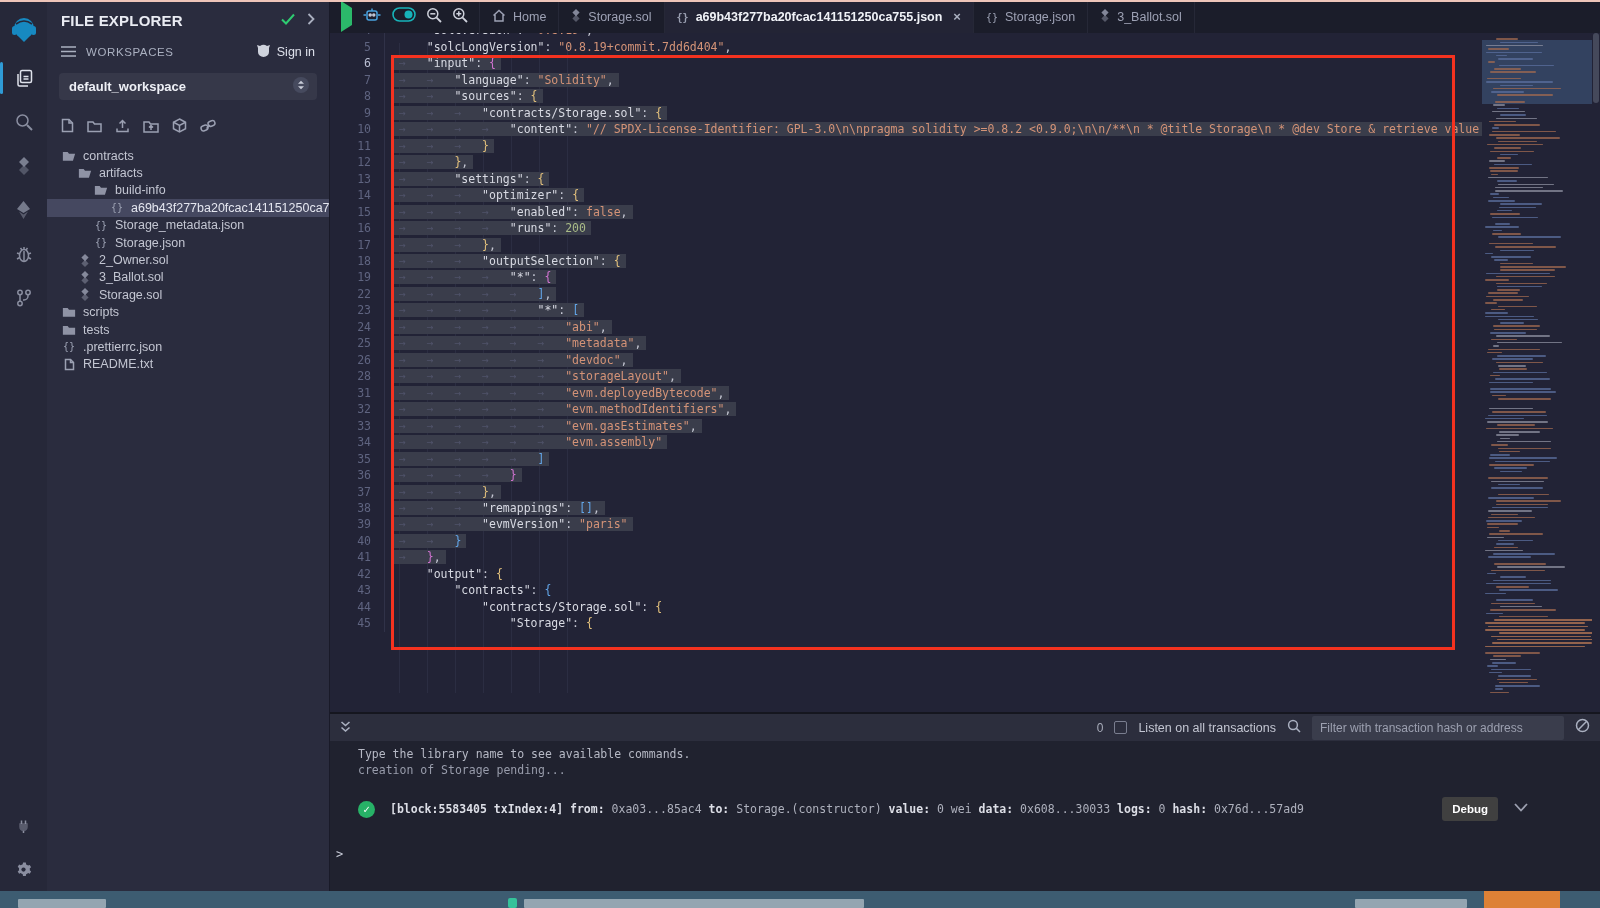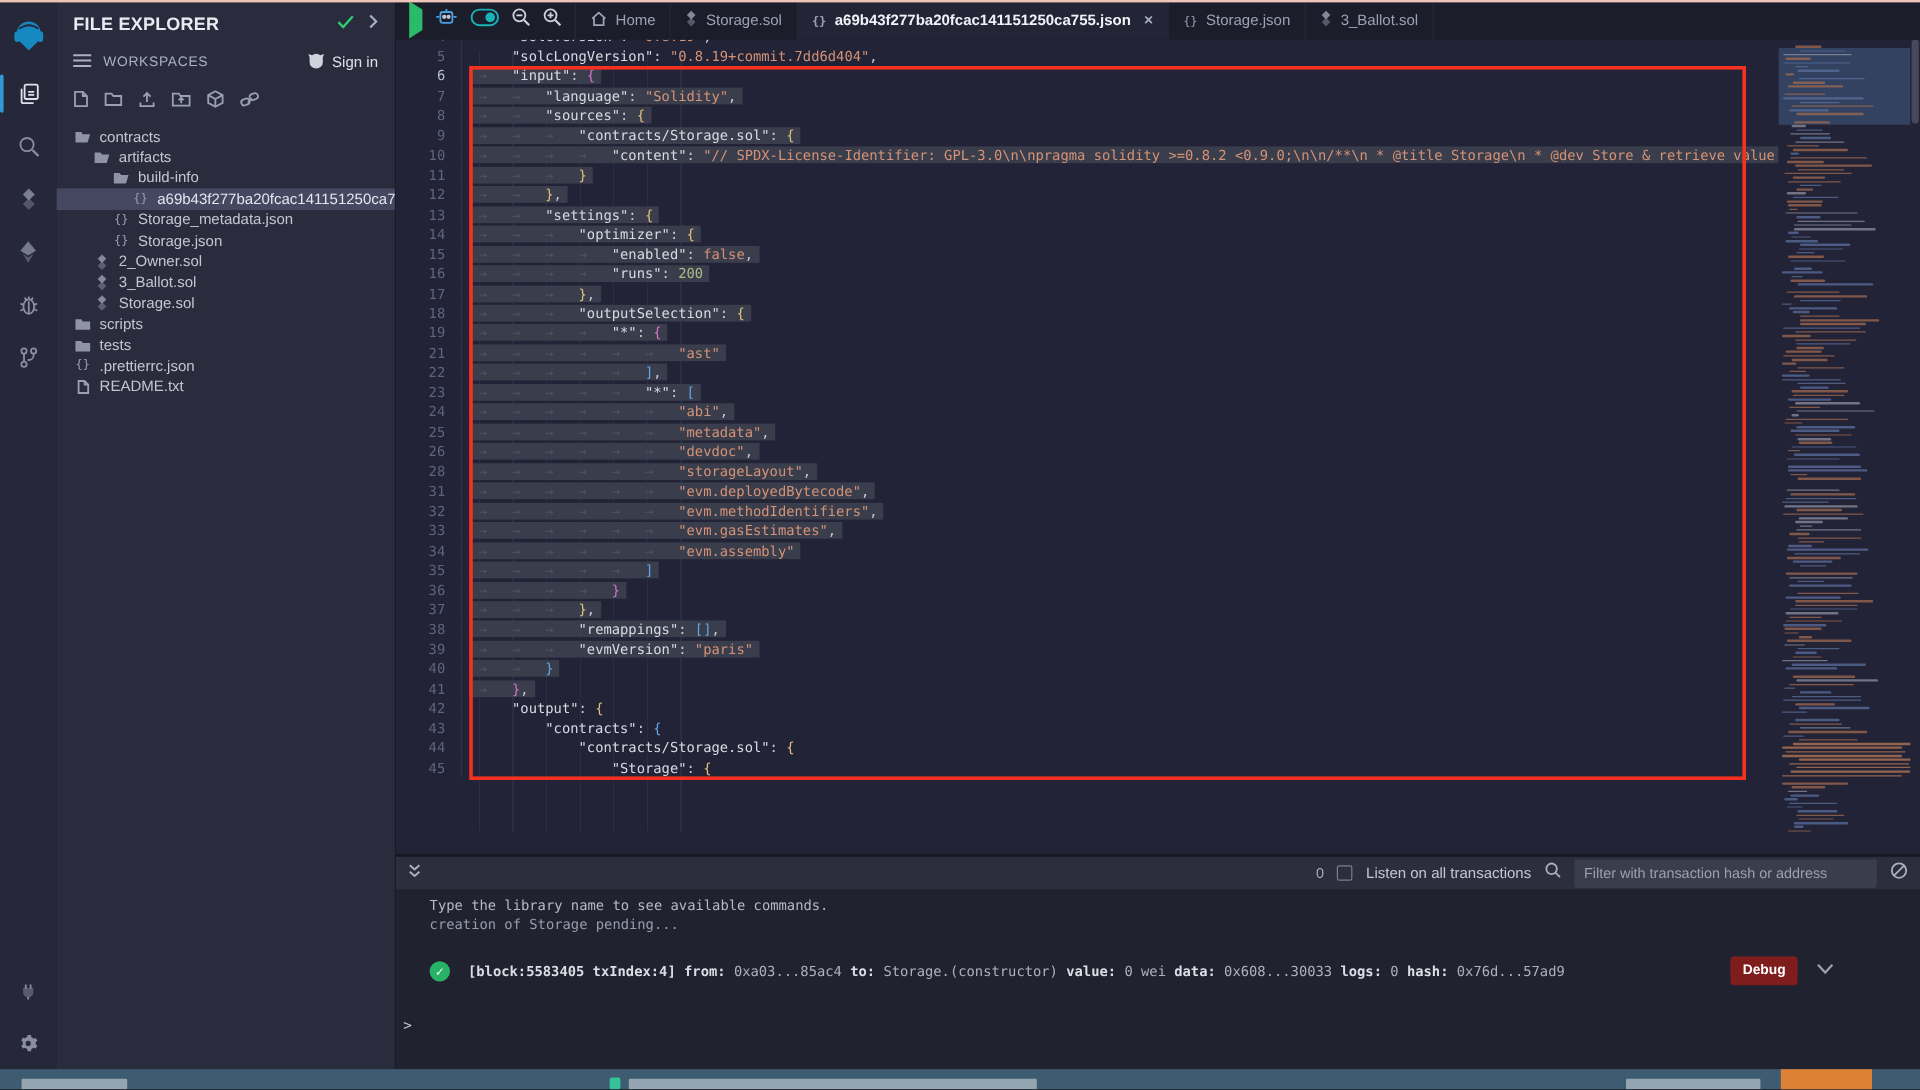--- a/index.html
+++ b/index.html
@@ -74,21 +74,21 @@
   .tb-input{width:252px;height:21px;background:#3a3d4c;border:none;border-radius:2px;color:#d5d8e2;font-size:12px;padding:12px 8px;font-family:"Liberation Sans",sans-serif}
   .tb-input::placeholder{color:#9ca0b0}
   .termbody{position:relative;height:150px;font-family:"DejaVu Sans Mono",monospace;font-size:11.5px;color:#b6b9c5}
   .tline1{position:absolute;left:28px;top:6px}
   .tline2{position:absolute;left:28px;top:22px;color:#989cab}
   .txrow{position:absolute;left:28px;right:0;top:52px;height:32px;display:flex;align-items:center}
   .txcheck{width:17px;height:17px;border-radius:50%;background:#27b267;color:#fff;font-size:11px;display:flex;align-items:center;justify-content:center;flex:none}
   .txsegs{margin-left:15px;white-space:nowrap;overflow:hidden;padding-right:170px}
   .txb{color:#dcdee6;font-weight:bold}
   .txv{color:#aeb1bd}
-  .debugbtn{position:absolute;right:102px;top:4px;height:24px;padding:0 10px;background:#7f1d1d;color:#fff;font-weight:bold;font-size:11.5px;border:none;border-radius:3px;font-family:"Liberation Sans",sans-serif}
+  .debugbtn{position:absolute;right:102px;top:4px;height:24px;padding:0 10px;background:#404040;color:#fff;font-weight:bold;font-size:11.5px;border:none;border-radius:3px;font-family:"Liberation Sans",sans-serif}
   .txchev{position:absolute;right:72px;top:8px;color:#9ca0b0}
   .prompt{position:absolute;left:6px;top:106px;font-size:12px;color:#c8ccd8}
 
   
   .statusbar{position:absolute;left:0;top:891px;width:1600px;height:28px;background:#3d5c71;z-index:10;display:block}
   .sb-frag{position:absolute;top:8px;height:9px;background:rgba(255,255,255,.45);border-radius:1px}
   .sb-dot{position:absolute;left:508px;top:7px;width:9px;height:10px;background:#35c29a;border-radius:2px}
   .sb-badge{position:absolute;left:1484px;top:0;width:76px;height:28px;background:#dd8136}
   svg{overflow:visible}
 </style>
@@ -178,20 +178,27 @@
       <span><svg width="15" height="11" viewBox="0 0 15 11">
             <path d="M0 1 H15 M0 5.5 H15 M0 10 H15" stroke="#aab0c0" stroke-width="1.7"></path>
           </svg></span>
       <span class="ws-label">WORKSPACES</span>
       <span class="signin">
         <span><svg width="15" height="13" viewBox="0 0 15 13">
               <path d="M2 4 L1 1 L4 2 A5.5 5 0 0 1 11 2 L14 1 L13 4 A5.5 5 0 0 1 2 4 Z M2 4 A5.5 5 0 0 0 13 4 L13 8 A5.5 5 0 0 1 2 8 Z" fill="#cfd3dd"></path>
             </svg></span>
         <span>Sign in</span>
       </span>
+    </div>
+    <div class="ws-select">
+      <span class="wsname">default_workspace</span>
+      <span><svg width="16" height="16" viewBox="0 0 16 16">
+            <circle cx="8" cy="8" r="8" fill="#464a5e"></circle>
+            <path d="M5 6.7 L8 3.7 L11 6.7 Z M5 9.3 L8 12.3 L11 9.3 Z" fill="#c9cdd9"></path>
+          </svg></span>
     </div>
     <div class="sp-tools" id="sp-tools">
         <span><svg width="13" height="15" viewBox="0 0 13 15" fill="none" stroke="currentColor" stroke-width="1.5">
             <path d="M1.5 1.5 h6.5 l3.5 3.5 v8.5 h-10 Z"></path>
             <path d="M8 1.5 V5 h3.5"></path>
           </svg></span>
         <span><svg width="15" height="13" viewBox="0 0 15 13" fill="none" stroke="currentColor" stroke-width="1.5">
             <path d="M1 2 h5 l1.5 2 H14 v7.5 H1 Z"></path>
           </svg></span>
         <span><svg width="15" height="14" viewBox="0 0 15 14" fill="none" stroke="currentColor" stroke-width="1.5">
@@ -386,21 +393,20 @@
           <div class="crow"><span class="gut">10</span><span class="ccontent"><span class="sel"><span class="ws">→&nbsp;&nbsp;&nbsp;→&nbsp;&nbsp;&nbsp;→&nbsp;&nbsp;&nbsp;→&nbsp;&nbsp;&nbsp;</span><span class="tk-k">"content"</span><span class="tk-p">: </span><span class="tk-s">"// SPDX-License-Identifier: GPL-3.0\n\npragma solidity &gt;=0.8.2 &lt;0.9.0;\n\n/**\n * @title Storage\n * @dev Store &amp; retrieve value in a</span></span></span></div>
           <div class="crow"><span class="gut">11</span><span class="ccontent"><span class="sel"><span class="ws">→&nbsp;&nbsp;&nbsp;→&nbsp;&nbsp;&nbsp;→&nbsp;&nbsp;&nbsp;</span><span class="tk-bG">}</span></span></span></div>
           <div class="crow"><span class="gut">12</span><span class="ccontent"><span class="sel"><span class="ws">→&nbsp;&nbsp;&nbsp;→&nbsp;&nbsp;&nbsp;</span><span class="tk-bG">}</span><span class="tk-p">,</span></span></span></div>
           <div class="crow"><span class="gut">13</span><span class="ccontent"><span class="sel"><span class="ws">→&nbsp;&nbsp;&nbsp;→&nbsp;&nbsp;&nbsp;</span><span class="tk-k">"settings"</span><span class="tk-p">: </span><span class="tk-bG">{</span></span></span></div>
           <div class="crow"><span class="gut">14</span><span class="ccontent"><span class="sel"><span class="ws">→&nbsp;&nbsp;&nbsp;→&nbsp;&nbsp;&nbsp;→&nbsp;&nbsp;&nbsp;</span><span class="tk-k">"optimizer"</span><span class="tk-p">: </span><span class="tk-bG">{</span></span></span></div>
           <div class="crow"><span class="gut">15</span><span class="ccontent"><span class="sel"><span class="ws">→&nbsp;&nbsp;&nbsp;→&nbsp;&nbsp;&nbsp;→&nbsp;&nbsp;&nbsp;→&nbsp;&nbsp;&nbsp;</span><span class="tk-k">"enabled"</span><span class="tk-p">: </span><span class="tk-s">false</span><span class="tk-p">,</span></span></span></div>
           <div class="crow"><span class="gut">16</span><span class="ccontent"><span class="sel"><span class="ws">→&nbsp;&nbsp;&nbsp;→&nbsp;&nbsp;&nbsp;→&nbsp;&nbsp;&nbsp;→&nbsp;&nbsp;&nbsp;</span><span class="tk-k">"runs"</span><span class="tk-p">: </span><span class="tk-n">200</span></span></span></div>
           <div class="crow"><span class="gut">17</span><span class="ccontent"><span class="sel"><span class="ws">→&nbsp;&nbsp;&nbsp;→&nbsp;&nbsp;&nbsp;→&nbsp;&nbsp;&nbsp;</span><span class="tk-bG">}</span><span class="tk-p">,</span></span></span></div>
           <div class="crow"><span class="gut">18</span><span class="ccontent"><span class="sel"><span class="ws">→&nbsp;&nbsp;&nbsp;→&nbsp;&nbsp;&nbsp;→&nbsp;&nbsp;&nbsp;</span><span class="tk-k">"outputSelection"</span><span class="tk-p">: </span><span class="tk-bG">{</span></span></span></div>
           <div class="crow"><span class="gut">19</span><span class="ccontent"><span class="sel"><span class="ws">→&nbsp;&nbsp;&nbsp;→&nbsp;&nbsp;&nbsp;→&nbsp;&nbsp;&nbsp;→&nbsp;&nbsp;&nbsp;</span><span class="tk-k">"*"</span><span class="tk-p">: </span><span class="tk-bP">{</span></span></span></div>
-          <div class="crow"><span class="gut">21</span><span class="ccontent"><span class="sel"><span class="ws">→&nbsp;&nbsp;&nbsp;→&nbsp;&nbsp;&nbsp;→&nbsp;&nbsp;&nbsp;→&nbsp;&nbsp;&nbsp;→&nbsp;&nbsp;&nbsp;→&nbsp;&nbsp;&nbsp;</span><span class="tk-s">"ast"</span></span></span></div>
           <div class="crow"><span class="gut">22</span><span class="ccontent"><span class="sel"><span class="ws">→&nbsp;&nbsp;&nbsp;→&nbsp;&nbsp;&nbsp;→&nbsp;&nbsp;&nbsp;→&nbsp;&nbsp;&nbsp;→&nbsp;&nbsp;&nbsp;</span><span class="tk-bB">]</span><span class="tk-p">,</span></span></span></div>
           <div class="crow"><span class="gut">23</span><span class="ccontent"><span class="sel"><span class="ws">→&nbsp;&nbsp;&nbsp;→&nbsp;&nbsp;&nbsp;→&nbsp;&nbsp;&nbsp;→&nbsp;&nbsp;&nbsp;→&nbsp;&nbsp;&nbsp;</span><span class="tk-k">"*"</span><span class="tk-p">: </span><span class="tk-bB">[</span></span></span></div>
           <div class="crow"><span class="gut">24</span><span class="ccontent"><span class="sel"><span class="ws">→&nbsp;&nbsp;&nbsp;→&nbsp;&nbsp;&nbsp;→&nbsp;&nbsp;&nbsp;→&nbsp;&nbsp;&nbsp;→&nbsp;&nbsp;&nbsp;→&nbsp;&nbsp;&nbsp;</span><span class="tk-s">"abi"</span><span class="tk-p">,</span></span></span></div>
           <div class="crow"><span class="gut">25</span><span class="ccontent"><span class="sel"><span class="ws">→&nbsp;&nbsp;&nbsp;→&nbsp;&nbsp;&nbsp;→&nbsp;&nbsp;&nbsp;→&nbsp;&nbsp;&nbsp;→&nbsp;&nbsp;&nbsp;→&nbsp;&nbsp;&nbsp;</span><span class="tk-s">"metadata"</span><span class="tk-p">,</span></span></span></div>
           <div class="crow"><span class="gut">26</span><span class="ccontent"><span class="sel"><span class="ws">→&nbsp;&nbsp;&nbsp;→&nbsp;&nbsp;&nbsp;→&nbsp;&nbsp;&nbsp;→&nbsp;&nbsp;&nbsp;→&nbsp;&nbsp;&nbsp;→&nbsp;&nbsp;&nbsp;</span><span class="tk-s">"devdoc"</span><span class="tk-p">,</span></span></span></div>
           <div class="crow"><span class="gut">28</span><span class="ccontent"><span class="sel"><span class="ws">→&nbsp;&nbsp;&nbsp;→&nbsp;&nbsp;&nbsp;→&nbsp;&nbsp;&nbsp;→&nbsp;&nbsp;&nbsp;→&nbsp;&nbsp;&nbsp;→&nbsp;&nbsp;&nbsp;</span><span class="tk-s">"storageLayout"</span><span class="tk-p">,</span></span></span></div>
           <div class="crow"><span class="gut">31</span><span class="ccontent"><span class="sel"><span class="ws">→&nbsp;&nbsp;&nbsp;→&nbsp;&nbsp;&nbsp;→&nbsp;&nbsp;&nbsp;→&nbsp;&nbsp;&nbsp;→&nbsp;&nbsp;&nbsp;→&nbsp;&nbsp;&nbsp;</span><span class="tk-s">"evm.deployedBytecode"</span><span class="tk-p">,</span></span></span></div>
           <div class="crow"><span class="gut">32</span><span class="ccontent"><span class="sel"><span class="ws">→&nbsp;&nbsp;&nbsp;→&nbsp;&nbsp;&nbsp;→&nbsp;&nbsp;&nbsp;→&nbsp;&nbsp;&nbsp;→&nbsp;&nbsp;&nbsp;→&nbsp;&nbsp;&nbsp;</span><span class="tk-s">"evm.methodIdentifiers"</span><span class="tk-p">,</span></span></span></div>
           <div class="crow"><span class="gut">33</span><span class="ccontent"><span class="sel"><span class="ws">→&nbsp;&nbsp;&nbsp;→&nbsp;&nbsp;&nbsp;→&nbsp;&nbsp;&nbsp;→&nbsp;&nbsp;&nbsp;→&nbsp;&nbsp;&nbsp;→&nbsp;&nbsp;&nbsp;</span><span class="tk-s">"evm.gasEstimates"</span><span class="tk-p">,</span></span></span></div>
           <div class="crow"><span class="gut">34</span><span class="ccontent"><span class="sel"><span class="ws">→&nbsp;&nbsp;&nbsp;→&nbsp;&nbsp;&nbsp;→&nbsp;&nbsp;&nbsp;→&nbsp;&nbsp;&nbsp;→&nbsp;&nbsp;&nbsp;→&nbsp;&nbsp;&nbsp;</span><span class="tk-s">"evm.assembly"</span></span></span></div>

